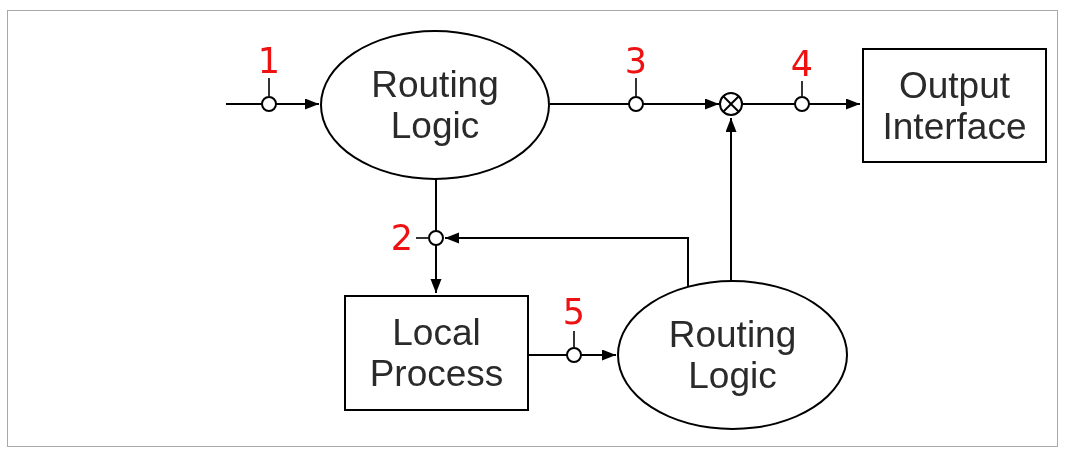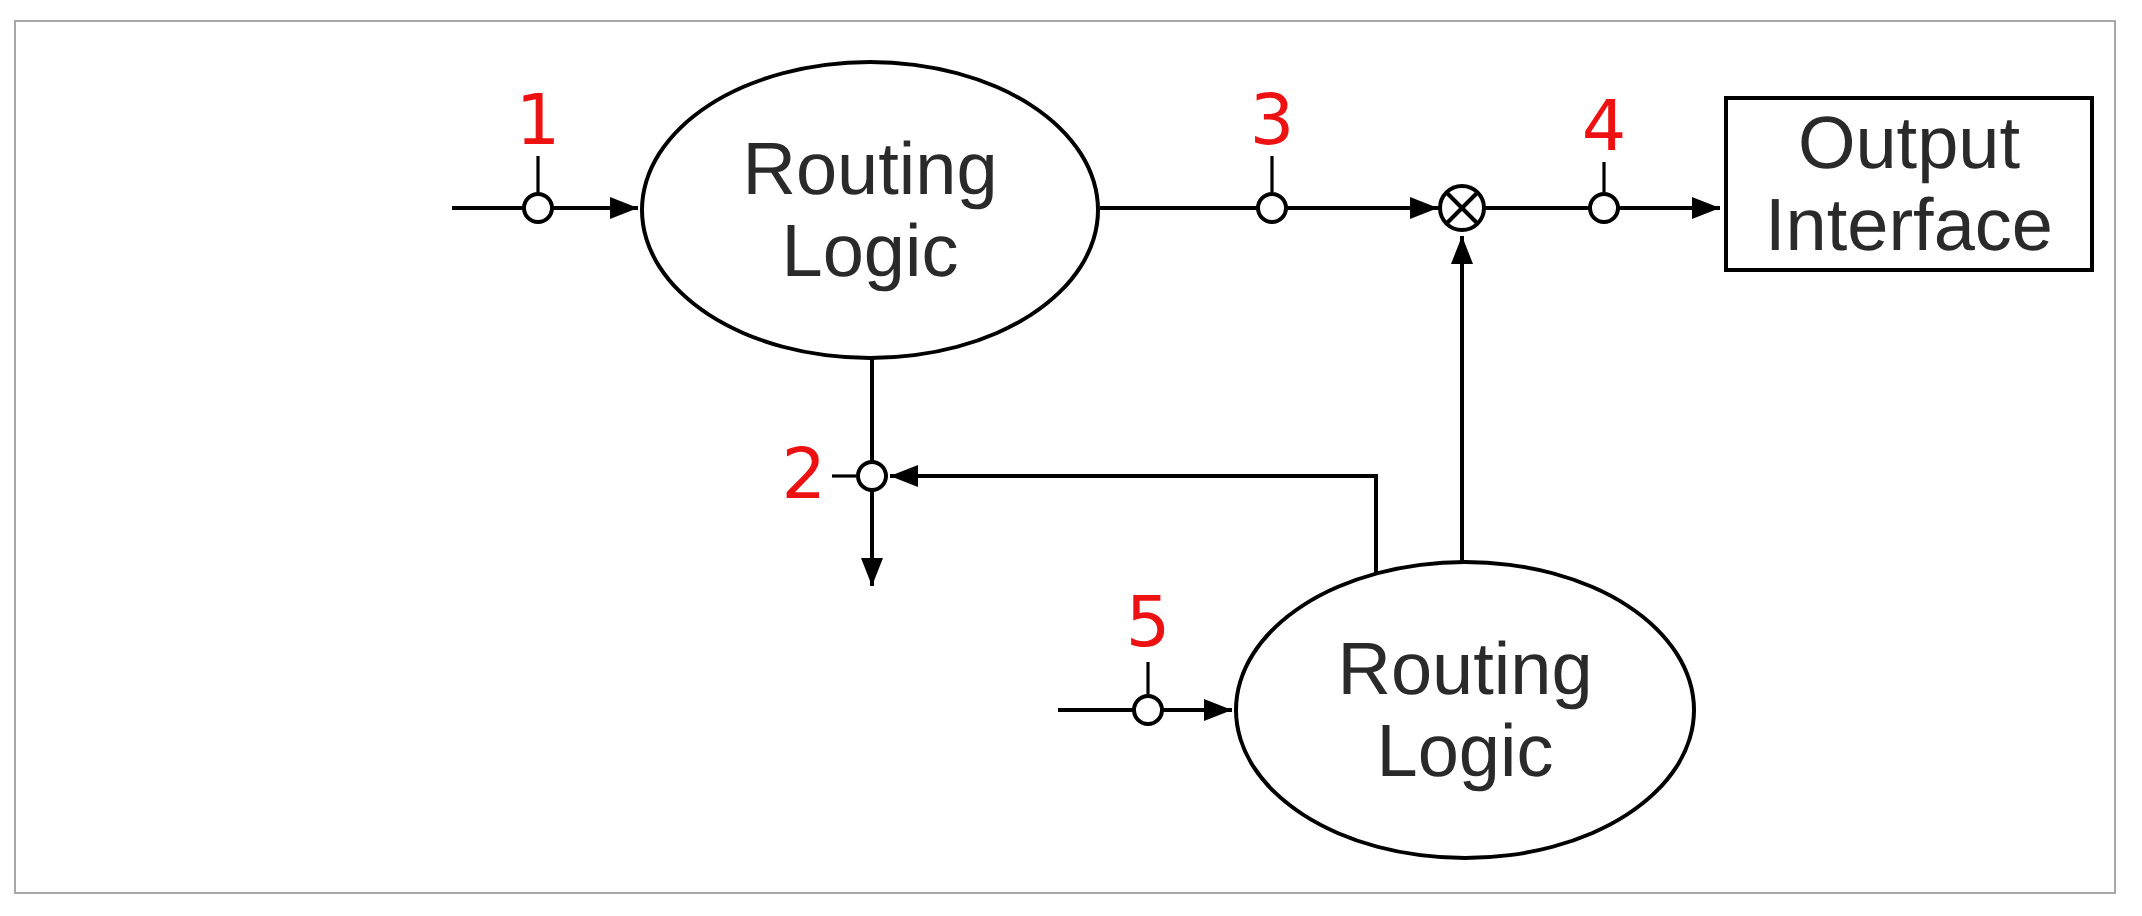--- a/index.html
+++ b/index.html
@@ -32,21 +32,21 @@
   }
   .shape .lbl{
     max-width:176px;
     text-align:center;
     font-size:37px;line-height:41px;
     color:var(--text);
   }
   .ellipse{border-radius:50%;}
   .node-input    {left:22px;  top:43px;  width:204px; height:117px;}
   .node-rl-top   {left:320px; top:30px;  width:230px; height:150px;}
-  .node-output   {left:862px; top:48px;  width:185px; height:88px;}
+  .node-output   {left:862px; top:48px;  width:185px; height:115px;}
   .node-local    {left:344px; top:295px; width:185px; height:116px;}
   .node-rl-bottom{left:617px; top:280px; width:231px; height:150px;}
   .marker{
     position:absolute;z-index:3;
     font-family:"DejaVu Sans", sans-serif;
     font-size:35px;line-height:36px;
     color:var(--marker-red);
     text-align:center;width:40px;
   }
   .m1{left:249px;top:43px;}
@@ -95,20 +95,23 @@
     <circle cx="802" cy="104" r="7" fill="#fff" stroke="#000" stroke-width="2"></circle>
     <circle cx="574" cy="355" r="7" fill="#fff" stroke="#000" stroke-width="2"></circle>
   </svg>
 
   <div class="shape ellipse node-rl-top">
     <span class="lbl">Routing Logic</span>
   </div>
   <div class="shape node-output">
     <span class="lbl">Output Interface</span>
   </div>
+  <div class="shape node-local">
+    <span class="lbl">Local Process</span>
+  </div>
   <div class="shape ellipse node-rl-bottom">
     <span class="lbl">Routing Logic</span>
   </div>
 
   <span class="marker m1">1</span>
   <span class="marker m2">2</span>
   <span class="marker m3">3</span>
   <span class="marker m4">4</span>
   <span class="marker m5">5</span>
 

